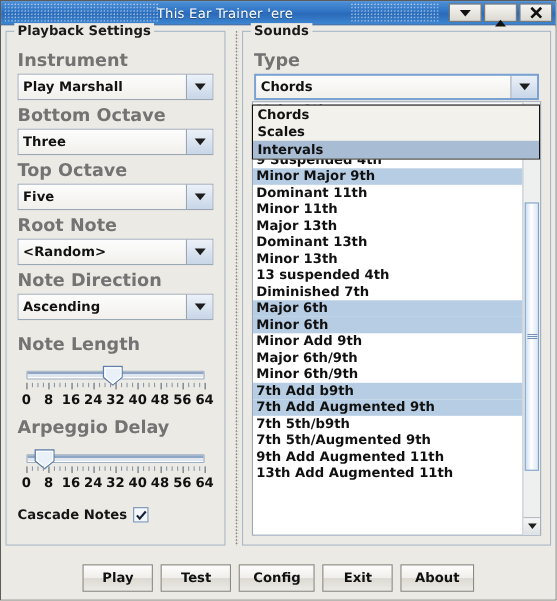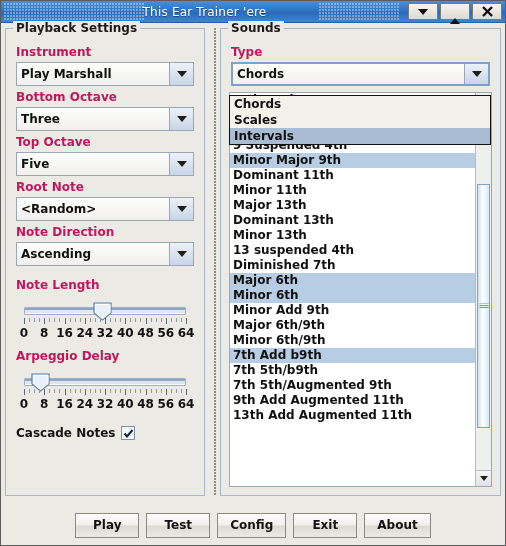--- a/index.html
+++ b/index.html
@@ -45,21 +45,21 @@
   .divider i { display:block; width:3px; height:100%; margin:0 auto;
      background-image:radial-gradient(circle at 1px 1px,#8d8a84 0.7px, transparent 1px);
      background-size:3px 3px; }
   .pane-right { position:absolute; left:217px; top:2px; right:2px; bottom:0; }
 
   .group { border:1px solid #a9b7c9; position:absolute; inset:0; background:#eceae4; }
   .group-title { position:absolute; top:-8px; left:7px; background:#eceae4;
      padding:0 3px; font-size:12px; font-weight:bold; color:#1a1a1a; }
   .ginner { padding:12px 10px 6px 10px; }
 
-  .flabel { font-size:12px; font-weight:bold; color:#be185d; margin:4px 0 3px; }
+  .flabel { font-size:16px; font-weight:bold; color:#737373; margin:4px 0 3px; }
 
   
   .combo { height:24px; display:flex; border:1px solid #9ba7b5; background:#fff;
      margin-bottom:3px; }
   .combo .val { flex:1; display:flex; align-items:center; padding-left:4px;
      background:linear-gradient(to bottom,#fdfdfd,#f1f0ec);
      font-size:12px; font-weight:bold; color:#111; }
   .combo .arrow { width:24px; background:linear-gradient(to bottom,#ecf1f8,#c8d6e8);
      border-left:1px solid #9ba7b5; display:flex; align-items:center; justify-content:center; }
   .combo .arrow b { width:0;height:0;border-left:5px solid transparent;
@@ -361,20 +361,21 @@
                 <div class="row">Dominant 13th</div>
                 <div class="row">Minor 13th</div>
                 <div class="row">13 suspended 4th</div>
                 <div class="row">Diminished 7th</div>
                 <div class="row sel">Major 6th</div>
                 <div class="row sel">Minor 6th</div>
                 <div class="row">Minor Add 9th</div>
                 <div class="row">Major 6th/9th</div>
                 <div class="row">Minor 6th/9th</div>
                 <div class="row sel">7th Add b9th</div>
+                <div class="row sel">7th Add Augmented 9th</div>
                 <div class="row">7th 5th/b9th</div>
                 <div class="row">7th 5th/Augmented 9th</div>
                 <div class="row">9th Add Augmented 11th</div>
                 <div class="row">13th Add Augmented 11th</div>
               </div>
             <div class="vsb">
               <div class="vsb-track"></div>
               <div class="vsb-thumb" style="top:91px;height:244px">
                 <span class="vsb-grip" style="top:50%"></span>
               </div>

